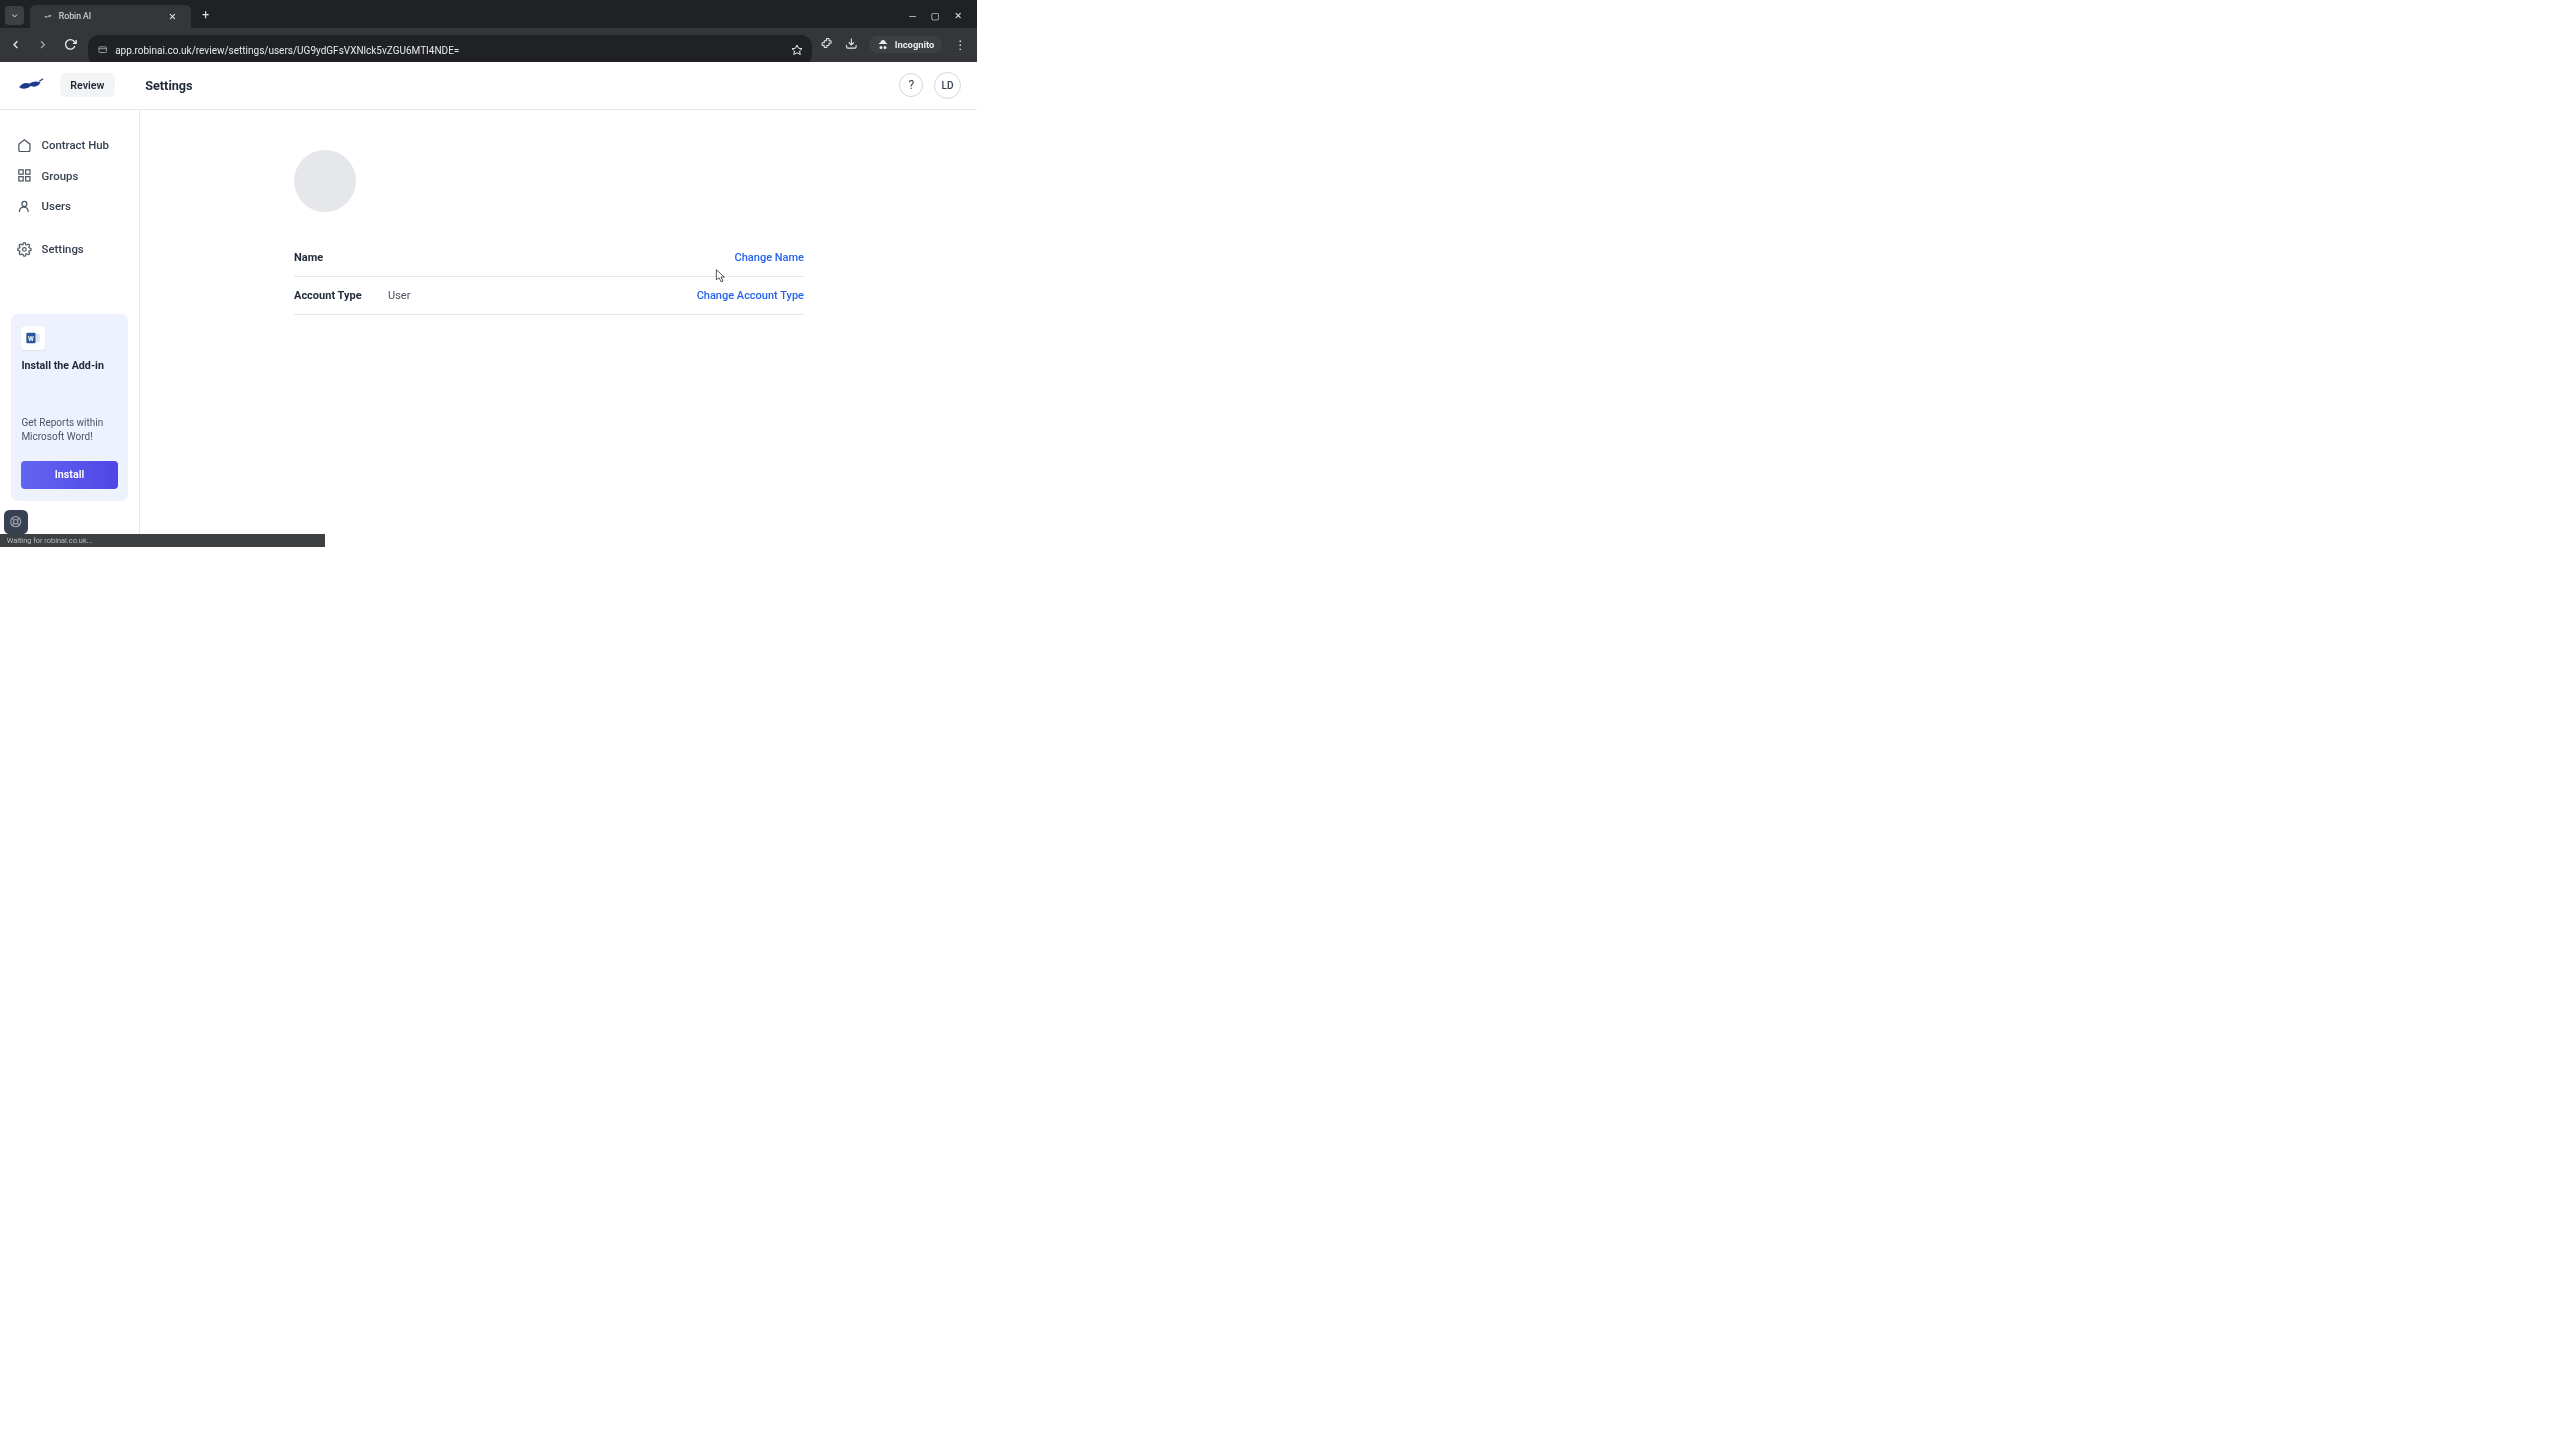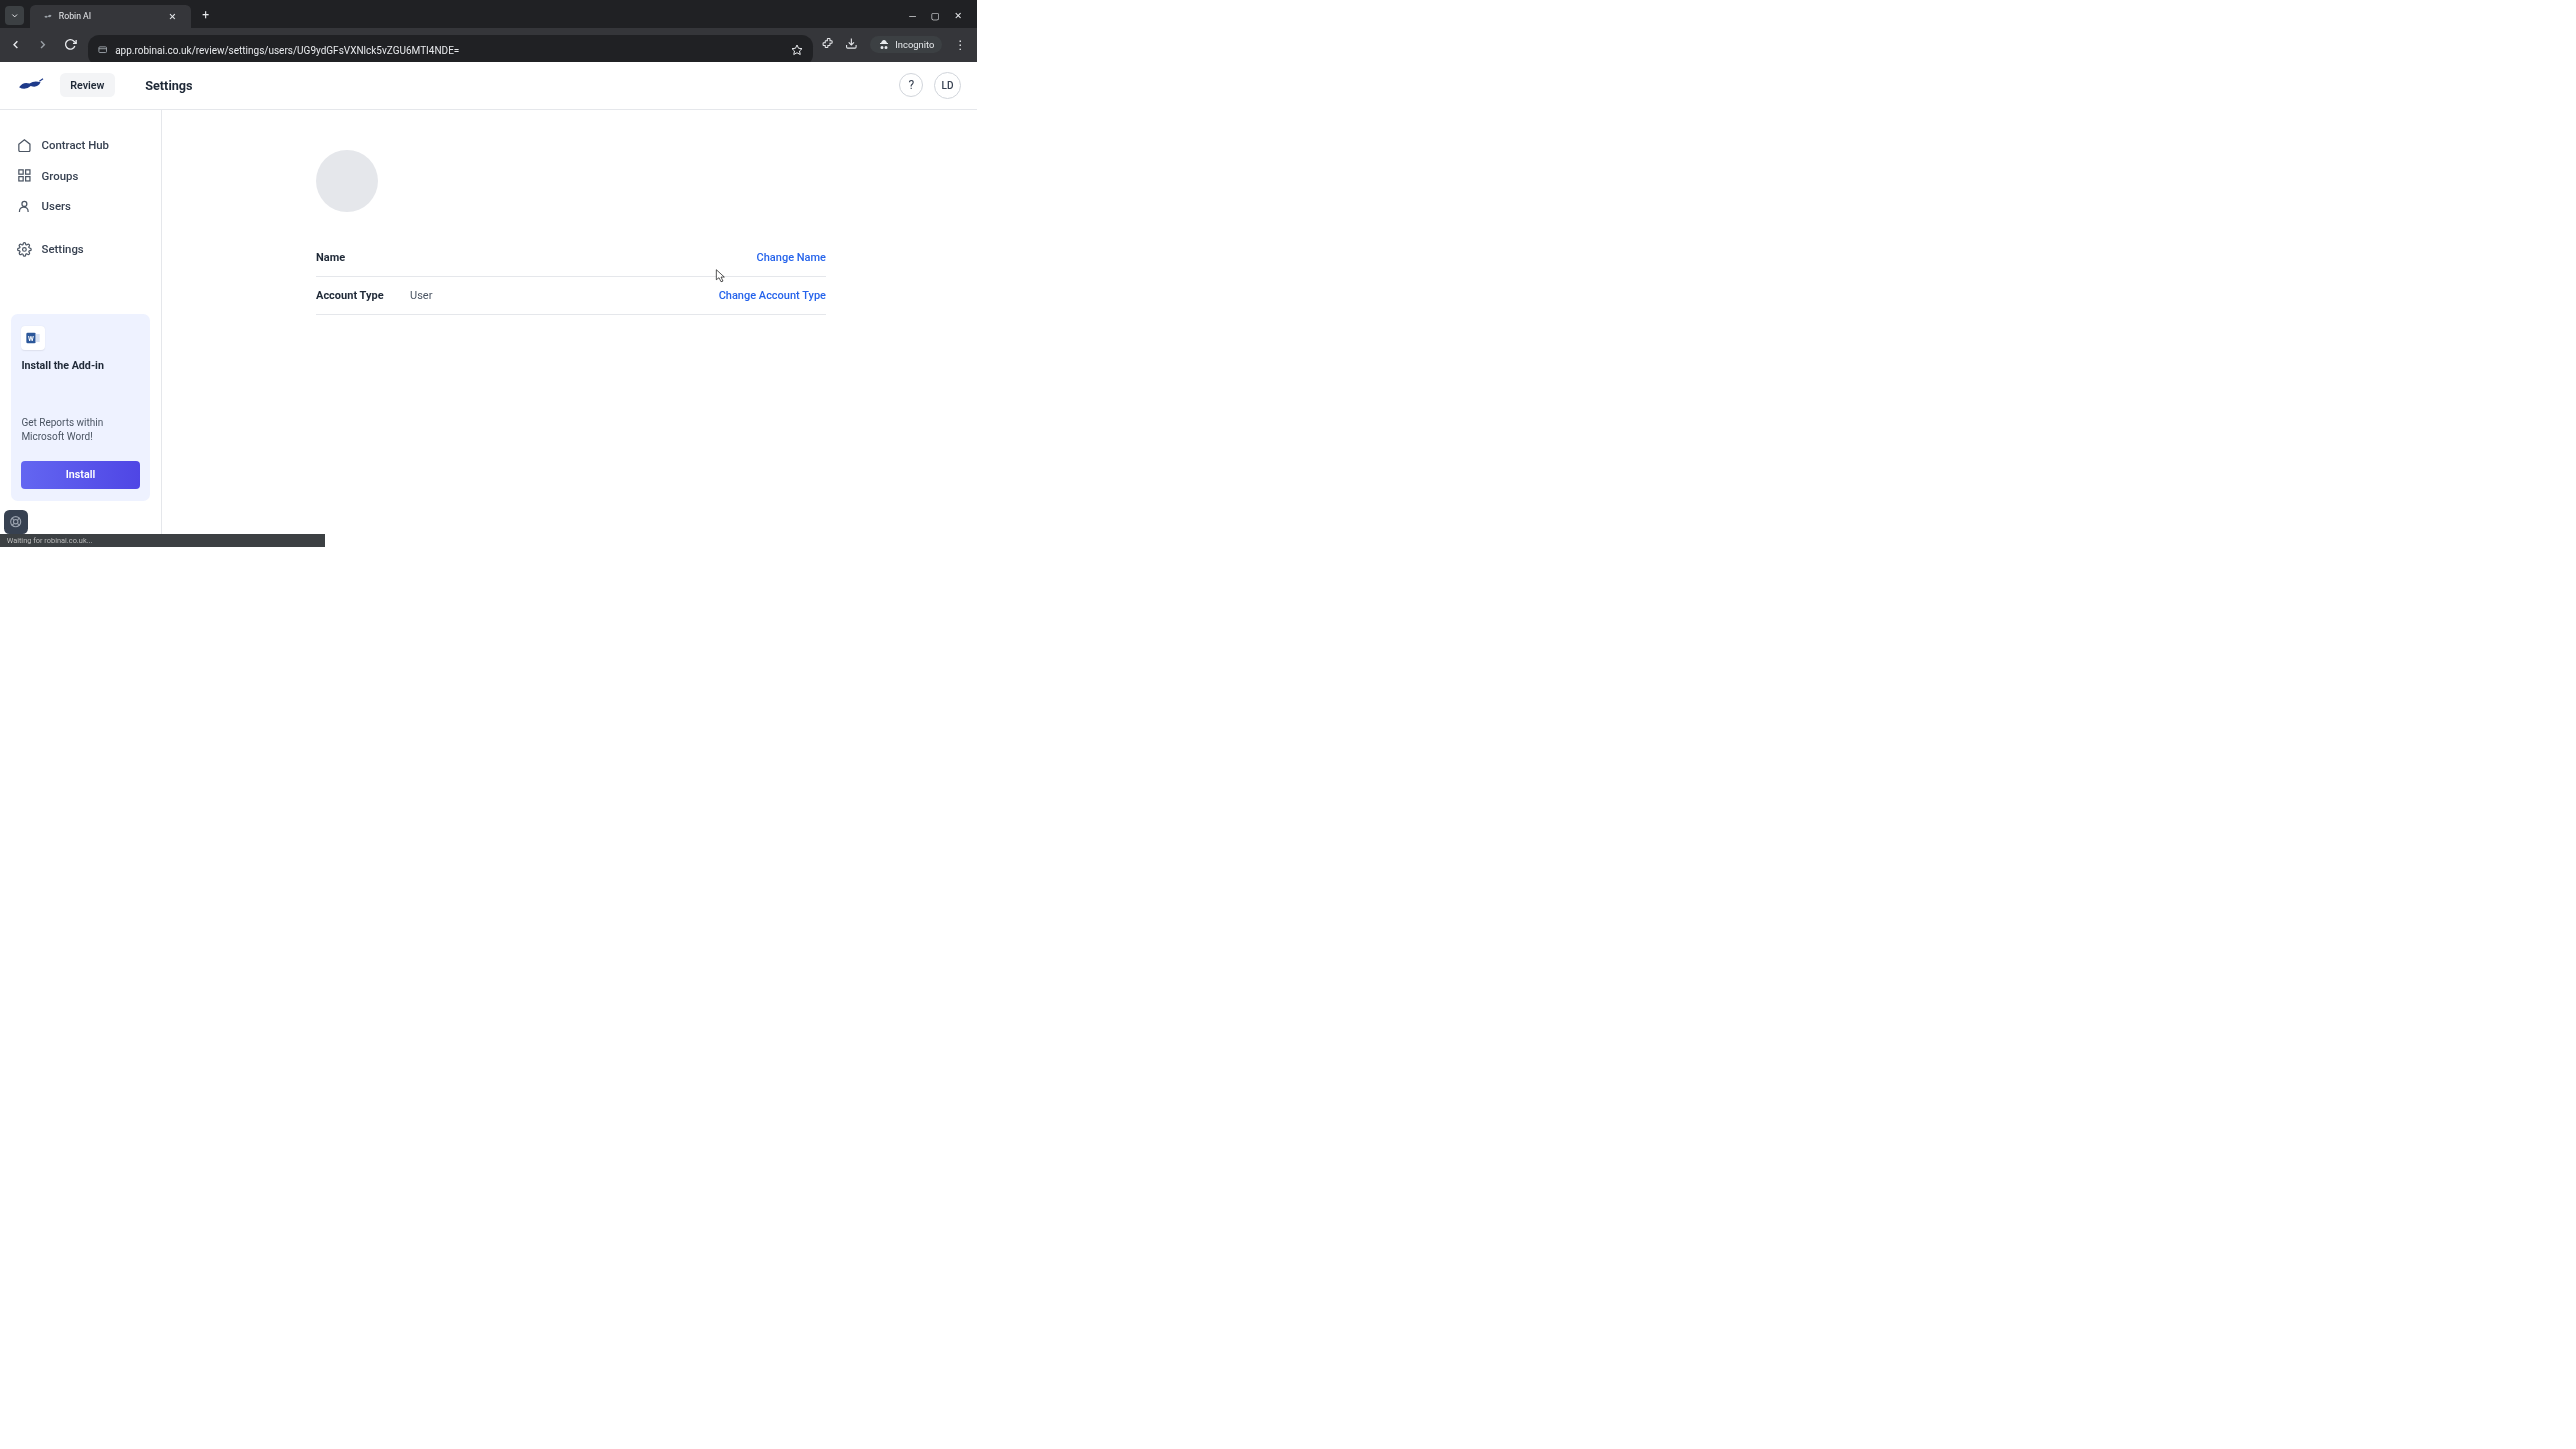--- a/index.html
+++ b/index.html
@@ -15,34 +15,34 @@
   .new-tab { width:19px; height:19px; display:flex;align-items:center;justify-content:center; margin-bottom:2.7px; cursor:pointer; font-size:12px;}
   .win-controls { margin-left:auto; display:flex; gap: 14.8px; padding: 0 9.4px 6.7px 0; align-items:center; }
   .win-controls span { cursor:pointer; font-size:9.4px; }
 
   .toolbar { height: 34px; background:#35363a; display:flex; align-items:center; padding:0 6.7px; gap:8px; }
   .nav-btn { width:19px;height:19px; display:flex;align-items:center;justify-content:center; color:#9aa0a6; cursor:pointer;}
   .nav-btn.enabled { color:#e8eaed; }
   .omnibox { flex:1; height:31px; background:#202124; border-radius:11.4px; display:flex; align-items:center; padding:0 9.4px; gap:6.7px; color:#e8eaed; font-size:10px;margin-top:12px; }
   .omnibox .url { flex:1; white-space:nowrap; overflow:hidden; }
   .right-icons { display:flex; align-items:center; gap:12px; padding-right:4px; }
-  .incognito { display:flex; align-items:center; gap:5.4px; background:#3c4043; padding:2.7px 8px; border-radius:10.7px; font-size:9.4px;}
+  .incognito { display:flex; align-items:center; gap:5.4px; background:#3c4043; padding:2.7px 8px; border-radius:10.7px; font-size:9.4px;font-weight:bold;}
 
   
   .app { height: calc(547px - 61px); background:#fff; display:flex; flex-direction:column; position:relative;}
   .app-header { height:48px; border-bottom:0.7px solid #e5e7eb; display:flex; align-items:center; padding:0 16px; gap:14px;}
   .logo { width:29.5px; height:20px; }
   .review-pill { background:#f3f4f6; padding:5.4px 10.7px; border-radius:5.4px; font-weight:600; font-size:10.7px; color:#1f2937; cursor:pointer;}
   .page-title { font-size:12.7px; font-weight:700; color:#1f2937; margin-left:16px;}
   .header-right { margin-left:auto; display:flex; align-items:center; gap:10.7px;}
   .help-circle { width:24px;height:24px; border:1px solid #d1d5db; border-radius:50%; display:flex;align-items:center;justify-content:center; font-size:12px; color:#374151; cursor:pointer;}
   .avatar { width:27px;height:27px; border:1px solid #d1d5db; border-radius:50%; display:flex;align-items:center;justify-content:center; font-size:10px; font-weight:500; color:#374151; cursor:pointer;}
 
   .app-body { flex:1; display:flex; }
-  .sidebar { width:162px; border-right:0.7px solid #e5e7eb; padding:20px 10.7px; display:flex; flex-direction:column; }
+  .sidebar { width:140px; border-right:0.7px solid #e5e7eb; padding:20px 10.7px; display:flex; flex-direction:column; }
   .side-item { display:flex; align-items:center; gap:9.4px; padding:8px 6.7px; font-size:11.4px; font-weight:500; color:#374151; cursor:pointer; border-radius:4px;}
   .side-item svg { width:14.8px; height:14.8px; stroke:#4b5563; }
   .side-item.settings-item { margin-top: 12px; }
 
   .promo { margin-top:auto; margin-bottom: 27px; background:#eef2ff; border-radius:6.7px; padding:12px 10.7px; }
   .promo .word-icon { width:24px;height:24px; background:#fff; border-radius:4px; display:flex;align-items:center;justify-content:center; margin-bottom:9.4px; box-shadow:0 0.7px 1.3px rgba(0,0,0,.08);}
   .promo h4 { font-size:10.7px; font-weight:700; color:#1f2937; margin-bottom:4px;}
   .promo p { font-size:10px; color:#4b5563; line-height:1.4; margin-bottom:9.4px;margin-top:44px;}
   .promo button { width:100%; height:28px; background:linear-gradient(90deg,#6366f1,#4f46e5); color:#fff; border:none; border-radius:4px; font-size:10.7px; font-weight:600; cursor:pointer;margin-top:7px;}
 

